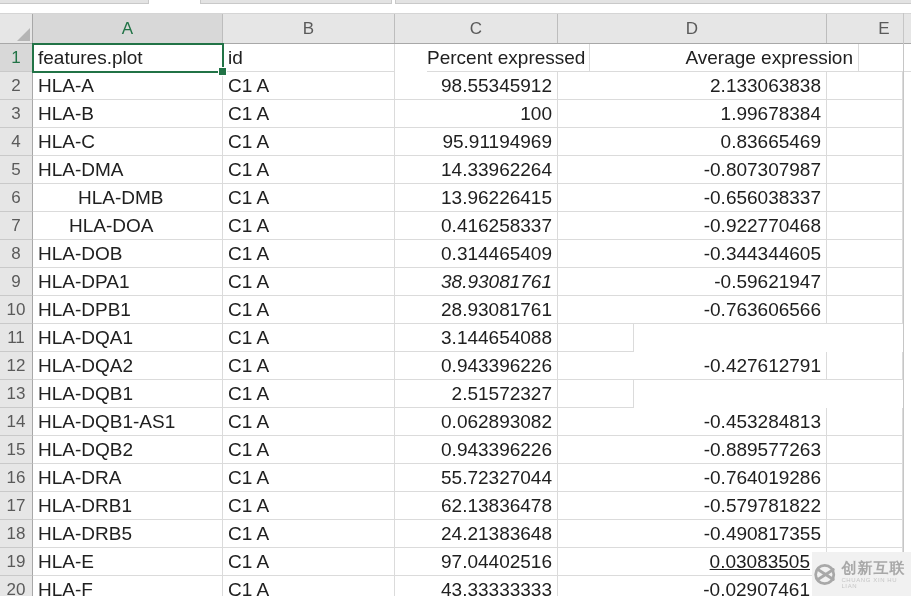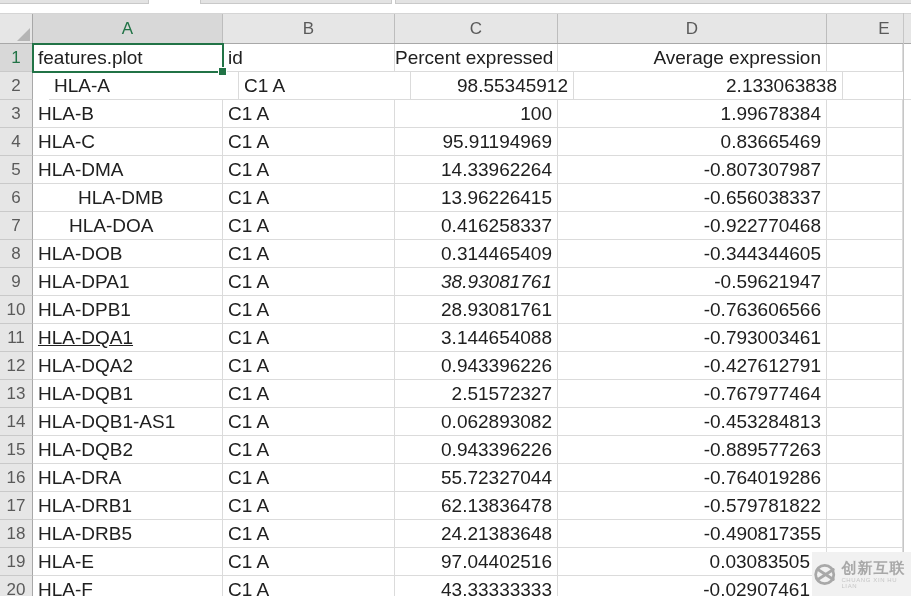--- a/index.html
+++ b/index.html
@@ -100,27 +100,27 @@
       <div class="colhdr" style="flex: 0 0 163px; width: 163px;">C</div>
       <div class="colhdr" style="flex: 0 0 269px; width: 269px;">D</div>
       <div class="colhdr" style="flex: 0 0 114px; width: 114px;">E</div>
     </div>
 
   <div class="rows">
       <div class="row">
         <div class="rowhdr selected">1</div>
         <div class="cell al" style="flex: 0 0 190px; width: 190px;">features.plot</div>
         <div class="cell al" style="flex: 0 0 172px; width: 172px;">id</div>
-        <div class="cell ar" style="flex: 0 0 163px; width: 163px;">Percent expressed</div>
+        <div class="cell ar" style="flex: 0 0 163px; width: 163px; margin-left: 32px;">Percent expressed</div>
         <div class="cell ar" style="flex: 0 0 269px; width: 269px;">Average expression</div>
         <div class="cell al" style="flex: 0 0 76px; width: 76px;"></div>
       </div>
       <div class="row">
         <div class="rowhdr">2</div>
-        <div class="cell al" style="flex: 0 0 190px; width: 190px; margin-left: 16px;">HLA-A</div>
+        <div class="cell al" style="flex: 0 0 190px; width: 190px;">HLA-A</div>
         <div class="cell al" style="flex: 0 0 172px; width: 172px;">C1 A</div>
         <div class="cell ar" style="flex: 0 0 163px; width: 163px;">98.55345912</div>
         <div class="cell ar" style="flex: 0 0 269px; width: 269px;">2.133063838</div>
         <div class="cell al" style="flex: 0 0 76px; width: 76px;"></div>
       </div>
       <div class="row">
         <div class="rowhdr">3</div>
         <div class="cell al" style="flex: 0 0 190px; width: 190px;">HLA-B</div>
         <div class="cell al" style="flex: 0 0 172px; width: 172px;">C1 A</div>
         <div class="cell ar" style="flex: 0 0 163px; width: 163px;">100</div>
@@ -178,40 +178,38 @@
       <div class="row">
         <div class="rowhdr">10</div>
         <div class="cell al" style="flex: 0 0 190px; width: 190px;">HLA-DPB1</div>
         <div class="cell al" style="flex: 0 0 172px; width: 172px;">C1 A</div>
         <div class="cell ar" style="flex: 0 0 163px; width: 163px;">28.93081761</div>
         <div class="cell ar" style="flex: 0 0 269px; width: 269px;">-0.763606566</div>
         <div class="cell al" style="flex: 0 0 76px; width: 76px;"></div>
       </div>
       <div class="row">
         <div class="rowhdr">11</div>
-        <div class="cell al" style="flex: 0 0 190px; width: 190px; text-decoration: underline;">HLA-DQA1</div>
+        <div class="cell al" style="flex: 0 0 190px; width: 190px;">HLA-DQA1</div>
         <div class="cell al" style="flex: 0 0 172px; width: 172px;">C1 A</div>
         <div class="cell ar" style="flex: 0 0 163px; width: 163px;">3.144654088</div>
-        <div class="cell ar" style="flex: 0 0 269px; width: 269px;">-0.793003461</div>
         <div class="cell al" style="flex: 0 0 76px; width: 76px;"></div>
       </div>
       <div class="row">
         <div class="rowhdr">12</div>
         <div class="cell al" style="flex: 0 0 190px; width: 190px;">HLA-DQA2</div>
         <div class="cell al" style="flex: 0 0 172px; width: 172px;">C1 A</div>
         <div class="cell ar" style="flex: 0 0 163px; width: 163px;">0.943396226</div>
         <div class="cell ar" style="flex: 0 0 269px; width: 269px;">-0.427612791</div>
         <div class="cell al" style="flex: 0 0 76px; width: 76px;"></div>
       </div>
       <div class="row">
         <div class="rowhdr">13</div>
         <div class="cell al" style="flex: 0 0 190px; width: 190px;">HLA-DQB1</div>
         <div class="cell al" style="flex: 0 0 172px; width: 172px;">C1 A</div>
         <div class="cell ar" style="flex: 0 0 163px; width: 163px;">2.51572327</div>
-        <div class="cell ar" style="flex: 0 0 269px; width: 269px;">-0.767977464</div>
         <div class="cell al" style="flex: 0 0 76px; width: 76px;"></div>
       </div>
       <div class="row">
         <div class="rowhdr">14</div>
         <div class="cell al" style="flex: 0 0 190px; width: 190px;">HLA-DQB1-AS1</div>
         <div class="cell al" style="flex: 0 0 172px; width: 172px;">C1 A</div>
         <div class="cell ar" style="flex: 0 0 163px; width: 163px;">0.062893082</div>
         <div class="cell ar" style="flex: 0 0 269px; width: 269px;">-0.453284813</div>
         <div class="cell al" style="flex: 0 0 76px; width: 76px;"></div>
       </div>
@@ -245,21 +243,21 @@
         <div class="cell al" style="flex: 0 0 172px; width: 172px;">C1 A</div>
         <div class="cell ar" style="flex: 0 0 163px; width: 163px;">24.21383648</div>
         <div class="cell ar" style="flex: 0 0 269px; width: 269px;">-0.490817355</div>
         <div class="cell al" style="flex: 0 0 76px; width: 76px;"></div>
       </div>
       <div class="row">
         <div class="rowhdr">19</div>
         <div class="cell al" style="flex: 0 0 190px; width: 190px;">HLA-E</div>
         <div class="cell al" style="flex: 0 0 172px; width: 172px;">C1 A</div>
         <div class="cell ar" style="flex: 0 0 163px; width: 163px;">97.04402516</div>
-        <div class="cell ar occluded" style="flex: 0 0 269px; width: 269px;">0.03083505</div>
+        <div class="cell ar occluded" style="flex: 0 0 269px; width: 269px; text-decoration: underline;">0.03083505</div>
         <div class="cell al" style="flex: 0 0 76px; width: 76px;"></div>
       </div>
       <div class="row">
         <div class="rowhdr">20</div>
         <div class="cell al" style="flex: 0 0 190px; width: 190px;">HLA-F</div>
         <div class="cell al" style="flex: 0 0 172px; width: 172px;">C1 A</div>
         <div class="cell ar" style="flex: 0 0 163px; width: 163px;">43.33333333</div>
         <div class="cell ar occluded" style="flex: 0 0 269px; width: 269px;">-0.02907461</div>
         <div class="cell al" style="flex: 0 0 76px; width: 76px;"></div>
       </div>

